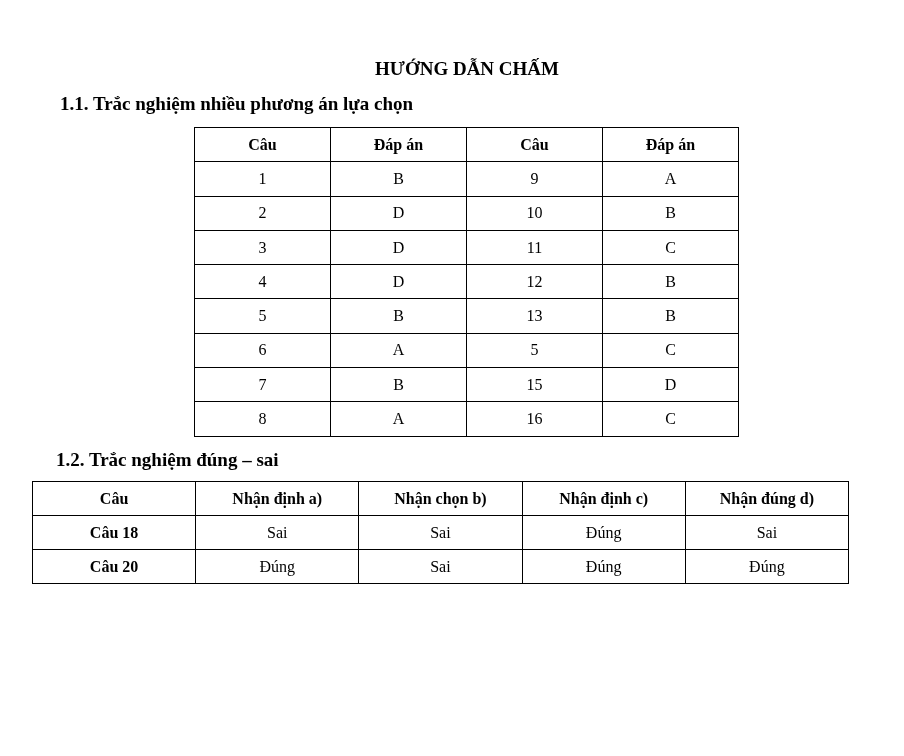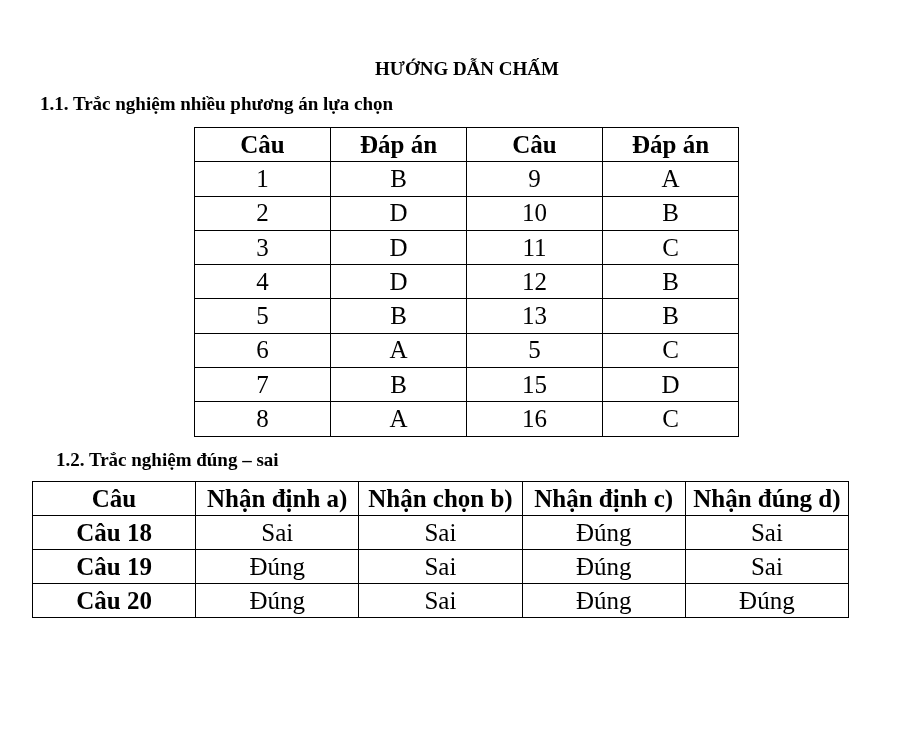--- a/index.html
+++ b/index.html
@@ -8,23 +8,23 @@
     font-family: "Liberation Serif", "DejaVu Serif", serif;
     color: #000;
   }
   .title {
     position: absolute; left: 0; width: 934px; top: 58px;
     text-align: center; font-weight: bold; font-size: 19px;
   }
   .heading {
     position: absolute; left: 40px; font-weight: bold; font-size: 19px;
   }
-  #h1 { top: 93px; }
+  #h1 { top: 93px; margin-left: 20px; }
   #h2 { top: 449px; margin-left: 16px; }
-  table { position: absolute; border-collapse: collapse; font-size: 25px; }
+  table { position: absolute; border-collapse: collapse; font-size: 16px; }
   td, th {
     border: 1px solid #000; text-align: center; padding: 0;
     height: 33px; font-weight: normal;
   }
   th { font-weight: bold; }
   #t1 { left: 194px; top: 127px; width: 545px; }
   #t1 td, #t1 th { width: 136px; height: 33.3px; }
   #t2 { left: 32px; top: 481px; width: 817px; }
   #t2 td, #t2 th { width: 163px; height: 33px; }
   #t2 td.rowhead { font-weight: bold; }
@@ -111,27 +111,20 @@
   </thead>
   <tbody>
     <tr>
       <td class="rowhead">Câu 18</td>
       <td>Sai</td>
       <td>Sai</td>
       <td>Đúng</td>
       <td>Sai</td>
     </tr>
     <tr>
-      <td class="rowhead">Câu 19</td>
-      <td>Đúng</td>
-      <td>Sai</td>
-      <td>Đúng</td>
-      <td>Sai</td>
-    </tr>
-    <tr>
       <td class="rowhead">Câu 20</td>
       <td>Đúng</td>
       <td>Sai</td>
       <td>Đúng</td>
       <td>Đúng</td>
     </tr>
   </tbody>
 </table>
 
 </body></html>

